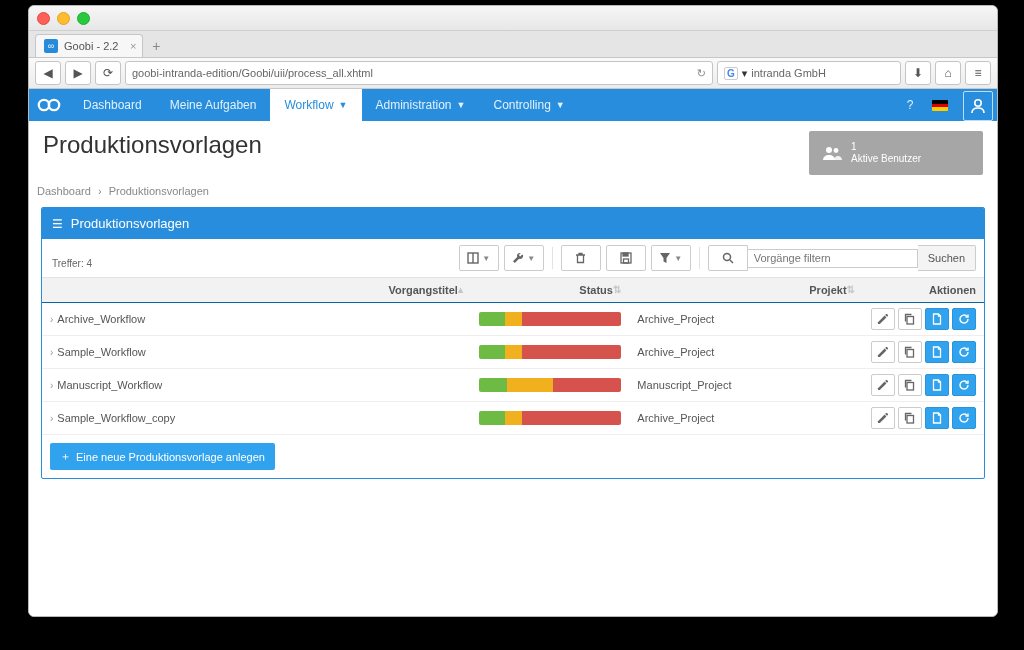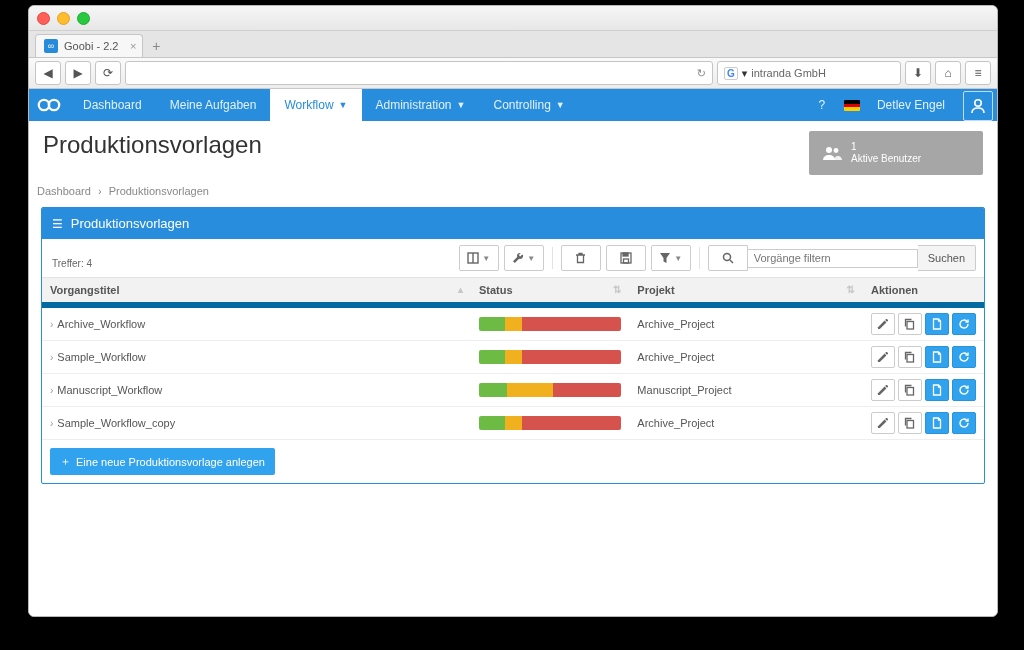--- a/index.html
+++ b/index.html
@@ -51,21 +51,21 @@
   .hits{font-size:10px;color:#666;padding-left:2px;margin-top:10px;}
   .tspacer{flex:1;}
   .btn{border:1px solid #ccc;background:#fff;color:#555;height:24px;min-width:26px;padding:0 6px;border-radius:2px;display:flex;align-items:center;justify-content:center;font-size:12px;cursor:pointer;}
   .btn .caret{font-size:8px;margin-left:3px;color:#888;}
   .divider{width:1px;height:22px;background:#e3e3e3;margin:0 3px;}
   .filterwrap{display:flex;align-items:center;}
   .filterwrap input{height:19px;border:1px solid #ccc;border-left:none;width:170px;padding:0 6px;font-size:11px;color:#555;box-sizing:border-box;outline:none;}
   .filterwrap .btn{border-radius:2px 0 0 2px;}
   .searchbtn{height:24px;padding:0 10px;border:1px solid #ccc;border-left:none;background:#f4f4f4;color:#555;font-size:11px;border-radius:0 2px 2px 0;cursor:pointer;display:flex;align-items:center;}
   table{width:100%;border-collapse:collapse;font-size:11px;}
-  thead th{background:#f2f2f2;text-align:left;font-weight:bold;color:#555;padding:6px 8px;border-bottom:6px solid #0369a1;}
+  thead th{background:#f2f2f2;text-align:right;font-weight:bold;color:#555;padding:6px 8px;border-bottom:1px solid #0369a1;}
   th .sort{float:right;color:#c7c7c7;font-size:10px;}
   tbody td{padding:5px 8px;border-bottom:1px solid #eee;color:#555;vertical-align:middle;}
   .expand{color:#999;margin-right:4px;font-size:10px;}
   .statusbar{display:flex;height:14px;border-radius:2px;overflow:hidden;width:100%;}
   .sb-g{background:#6dbb45;}
   .sb-y{background:#f1b01d;}
   .sb-r{background:#d6524c;}
   .actions{display:flex;gap:3px;}
   .actbtn{width:22px;height:20px;border:1px solid #ccc;background:#fff;border-radius:2px;display:flex;align-items:center;justify-content:center;font-size:11px;color:#666;cursor:pointer;}
   .actbtn.blue{background:#31a3ee;border-color:#2a94db;color:#fff;}
@@ -92,20 +92,21 @@
         <span class="close">×</span>
       </div>
       <div class="newtab">+</div>
     </div>
 
     <div class="addrbar">
       <div class="navbtn">◀</div>
       <div class="navbtn">▶</div>
       <div class="navbtn">⟳</div>
       <div class="addr">
+        <span>goobi-intranda-edition/Goobi/uii/process_all.xhtml</span>
         <span style="flex:1"></span>
         <span style="color:#888;">↻</span>
       </div>
       <div class="searchbox">
         <span class="g">G</span>
         <span style="color:#333;margin-right:4px;">▾</span>
         <span>intranda GmbH</span>
       </div>
       <div class="navbtn">⬇</div>
       <div class="navbtn">⌂</div>
@@ -125,23 +126,20 @@
           <div class="navitem active">Workflow<span class="caret">▼</span></div>
           <div class="navitem">Administration<span class="caret">▼</span></div>
           <div class="navitem">Controlling<span class="caret">▼</span></div>
         </div>
       <div class="nav-spacer"></div>
       <div class="navicon">
           <span>?</span>
         </div>
       <div class="navicon">
           <div class="flag"></div>
-        </div>
-      <div class="user">
-          <span>Detlev Engel</span>
         </div>
       <div class="usericon">
         <svg width="18" height="18" viewBox="0 0 18 18">
             <circle cx="9" cy="6" r="3.2" fill="none" stroke="#fff" stroke-width="1.6"></circle>
             <path d="M3 16c0-3.3 2.7-5 6-5s6 1.7 6 5" fill="none" stroke="#fff" stroke-width="1.6"></path>
           </svg>
       </div>
     </div>
 
     <div class="content">

